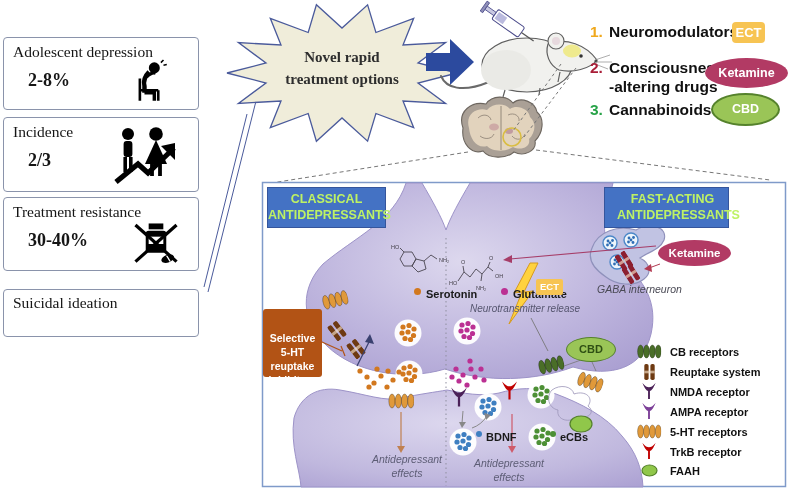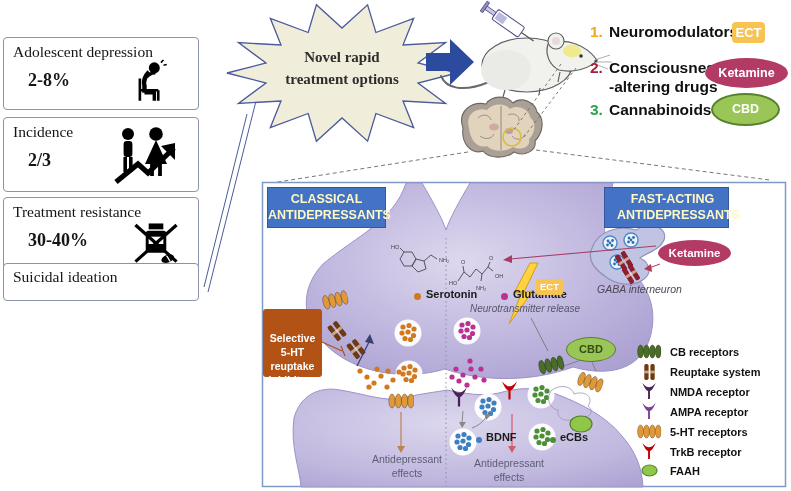--- a/index.html
+++ b/index.html
@@ -16,33 +16,33 @@
   
   .star-text{left:272px;top:47px;width:140px;text-align:center;font-family:"Liberation Serif",serif;
              font-weight:bold;font-size:15px;line-height:1.45;color:#2e2e2e;}
   
   .tnum{font-size:15.5px;font-weight:bold;}
   .tlabel{font-size:15.5px;font-weight:bold;color:#111;}
   .badge-rect{width:33px;height:21px;background:#f7c453;border-radius:4px;color:#fff;
               font-weight:bold;font-size:13px;text-align:center;line-height:21px;}
   .badge-ellipse{border-radius:50%;color:#fff;font-weight:bold;text-align:center;}
   
-  .hdr{background:#4472c4;color:#fef9c3;font-weight:bold;font-size:12.5px;text-align:center;
+  .hdr{background:#4472c4;color:#bef264;font-weight:bold;font-size:12.5px;text-align:center;
        line-height:1.3;padding:3px 0;border:1px solid #35559c;box-sizing:border-box;}
-  .nt-row{display:flex;align-items:flex-end;gap:5px;}
+  .nt-row{display:flex;align-items:flex-start;gap:5px;}
   .dot{width:7px;height:7px;border-radius:50%;display:inline-block;}
   .nt-name{font-size:11px;font-weight:bold;color:#1a1a1a;}
   .ital{font-style:italic;color:#55556e;}
   .ssri{left:263px;top:309px;width:59px;height:68px;background:#b25315;border-radius:3px;
         color:#fff;font-weight:bold;font-size:10.5px;text-align:center;line-height:1.32;
         padding-top:23px;box-sizing:border-box;}
   .legend-row{left:635px;display:flex;align-items:center;gap:7px;height:17px;}
   .legend-icon{width:28px;display:flex;justify-content:center;align-items:center;}
   .legend-label{font-size:11px;font-weight:600;color:#111;white-space:nowrap;}
-  .effects{color:#5d5d75;font-size:10.5px;text-align:center;line-height:1.35;}
+  .effects{font-style:italic;color:#5d5d75;font-size:10.5px;text-align:center;line-height:1.35;}
   .sub-dot{width:6px;height:6px;border-radius:50%;display:inline-block;}
 </style>
 </head>
 <body>
 
 <div id="canvas">
 
 <svg class="abs" style="left:0;top:0;z-index:1;" width="791" height="491" viewBox="0 0 791 491">
   <defs>
     <radialGradient id="preGrad" cx="45%" cy="40%" r="75%">
@@ -281,21 +281,21 @@
     <rect x="11" y="1" width="10" height="4" fill="#000"></rect>
     <rect x="9" y="6" width="14" height="15" rx="2" fill="#000"></rect>
     <rect x="11" y="10" width="10" height="5" fill="#fff"></rect>
     <ellipse cx="24" cy="25" rx="4.5" ry="2.6" fill="#000" transform="rotate(-20 24 25)"></ellipse>
     <line x1="24" y1="22.8" x2="24.9" y2="27.4" stroke="#fff" stroke-width="0.9" transform="rotate(-20 24 25)"></line>
     <line x1="2" y1="2" x2="30" y2="27" stroke="#000" stroke-width="2.2"></line>
     <line x1="30" y1="2" x2="2" y2="27" stroke="#000" stroke-width="2.2"></line>
   </svg>
 </div>
 
-<div class="abs stat-box" style="top:263px;height:38px;z-index:2;">
+<div class="abs stat-box" style="top:289px;height:48px;z-index:2;">
   <div class="stat-label" style="padding-top:4px;">Suicidal ideation</div>
 </div>
 
 <div class="abs star-text" style="z-index:2;">Novel rapid treatment options</div>
 
 <div class="abs tnum" style="left:590px;top:23px;color:#f0a81c;z-index:2;">1.</div>
 <div class="abs tlabel" style="left:609px;top:23px;z-index:2;">Neuromodulators</div>
 <div class="abs badge-rect" style="left:732px;top:22px;z-index:2;">ECT</div>
 
 <div class="abs tnum" style="left:590px;top:59px;color:#a91e38;z-index:2;">2.</div>

